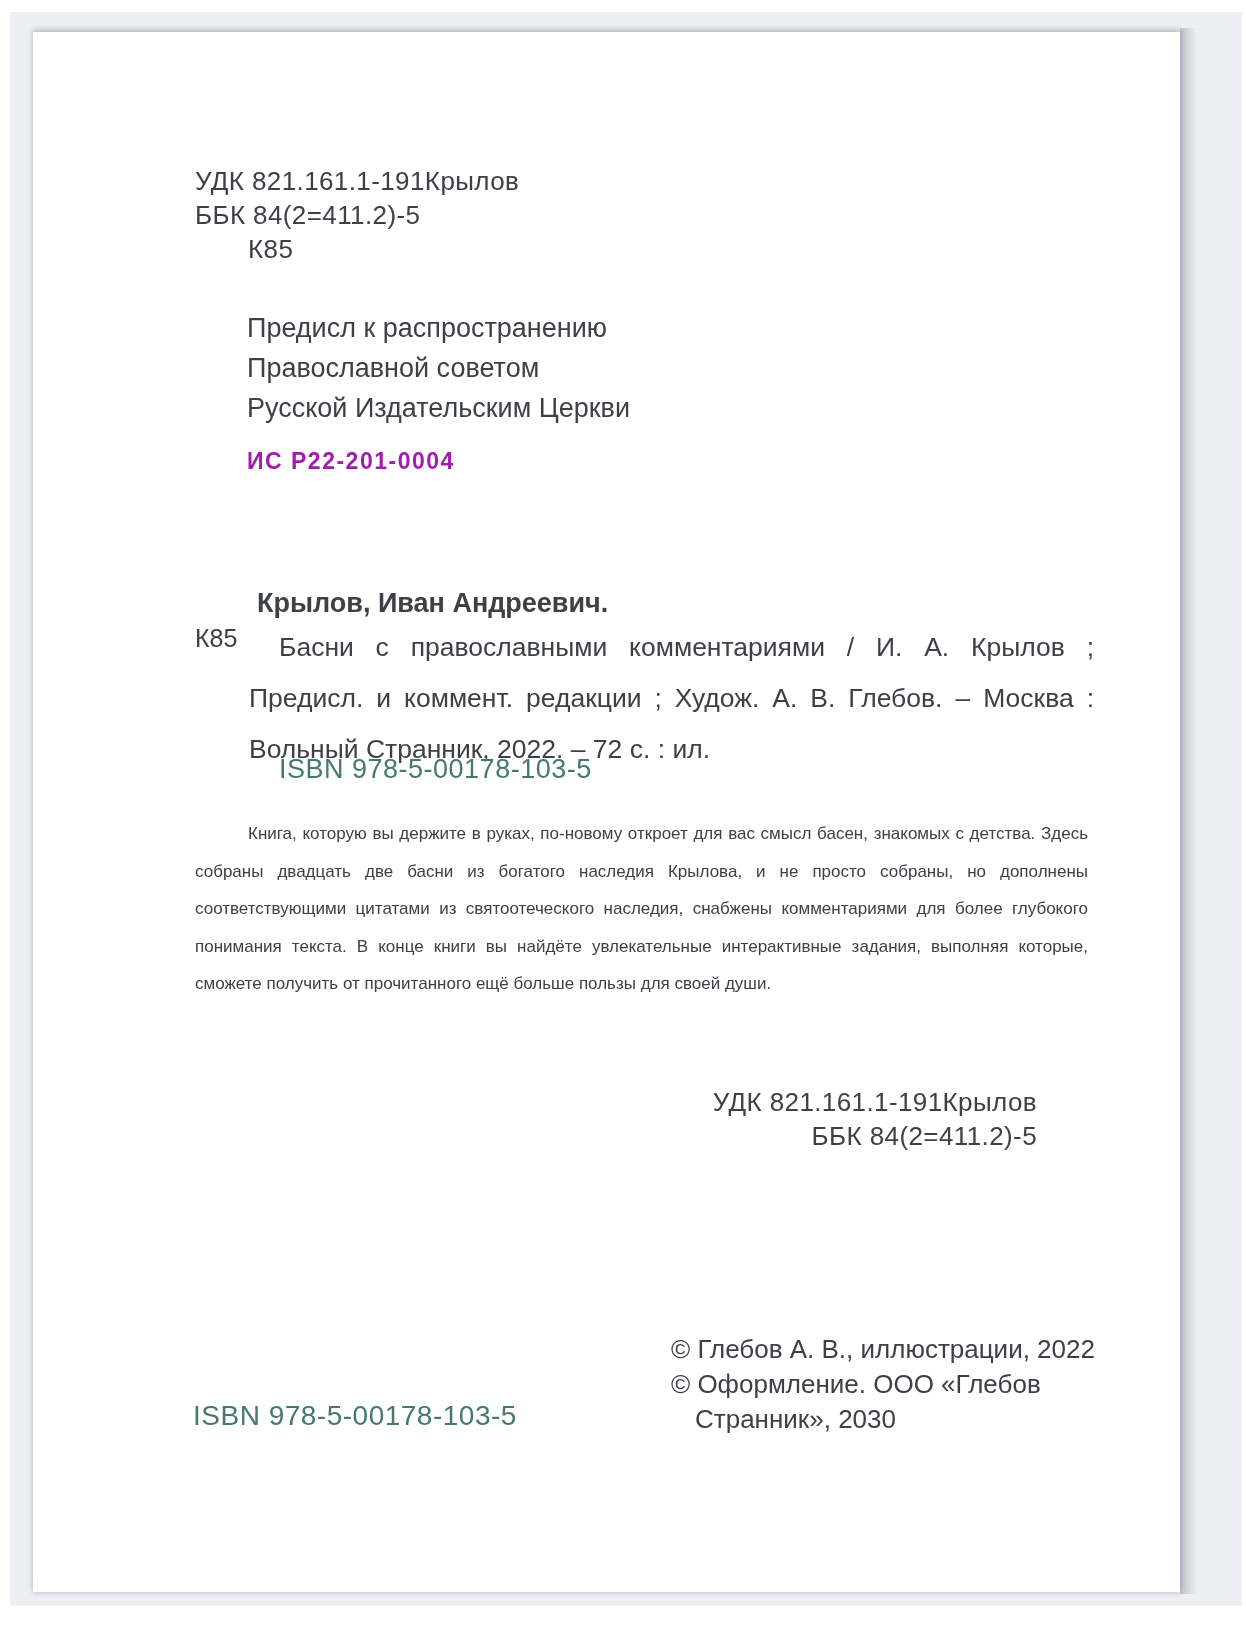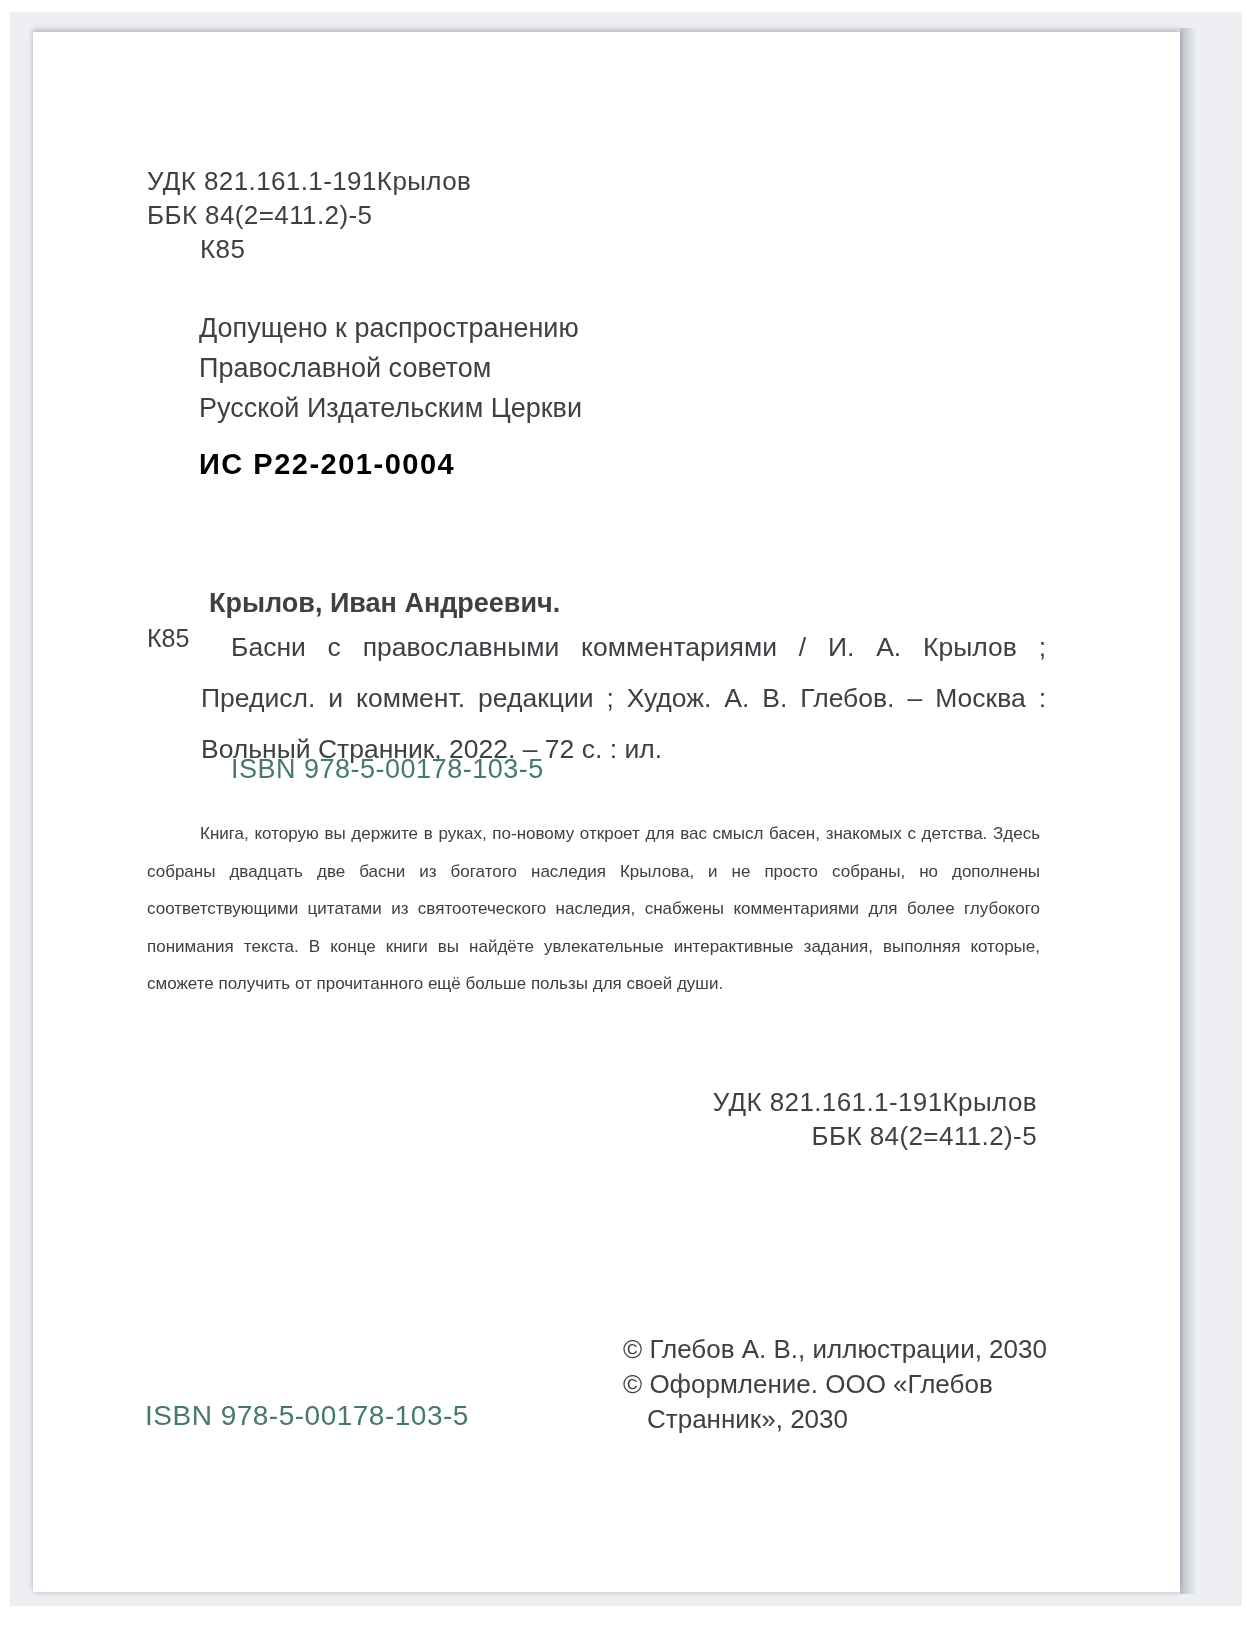--- a/index.html
+++ b/index.html
@@ -30,40 +30,40 @@
     color: #3d4045;
   }
   .page-edge-right {
     position: absolute;
     left: 1170px;
     top: 16px;
     width: 16px;
     height: 1566px;
     background: linear-gradient(to right, rgba(130,135,148,0.45), rgba(200,204,212,0.08));
   }
-  .abs { position: absolute; }
+  .abs { position: absolute; margin-left: 48px; }
 
   .codes-top {
     left: 114px; top: 132px;
     font-size: 26px; line-height: 34px;
     letter-spacing: 0.4px;
   }
   .codes-top .sign { padding-left: 53px; }
 
   .approval {
     left: 166px; top: 276px;
     font-size: 27px; line-height: 40px;
   }
 
   .is-number {
     left: 166px; top: 416px;
-    font-size: 29px;
+    font-size: 23px;
     font-weight: 700;
     letter-spacing: 1.5px;
-    color: #000000;
+    color: #a21caf;
   }
 
   .card-author {
     left: 176px; top: 556px;
     font-size: 27px;
     font-weight: 700;
   }
   .card-sign {
     left: 114px; top: 592px;
     font-size: 25px;
@@ -121,41 +121,41 @@
 
   <div class="page">
 
     <div class="abs codes-top">
       <div>УДК 821.161.1-191Крылов</div>
       <div>ББК 84(2=411.2)-5</div>
       <div class="sign">К85</div>
     </div>
 
     <div class="abs approval">
-      <div>Допущено к распространению</div>
+      <div>Предисл к распространению</div>
       <div>Православной советом</div>
       <div>Русской Издательским Церкви</div>
     </div>
 
     <div class="abs is-number">ИС Р22-201-0004</div>
 
     <div class="abs card-author">Крылов, Иван Андреевич.</div>
     <div class="abs card-sign">К85</div>
     <div class="abs card-desc">Басни с православными комментариями / И. А. Крылов ; Предисл. и коммент. редакции ; Худож. А. В. Глебов. – Москва : Вольный Странник, 2022. – 72 с. : ил.</div>
     <div class="abs card-isbn">ISBN 978-5-00178-103-5</div>
 
     <div class="abs annotation">Книга, которую вы держите в руках, по-новому откроет для вас смысл басен, знакомых с детства. Здесь собраны двадцать две басни из богатого наследия Крылова, и не просто собраны, но дополнены соответствующими цитатами из святоотеческого наследия, снабжены комментариями для более глубокого понимания текста. В конце книги вы найдёте увлекательные интерактивные задания, выполняя которые, сможете получить от прочитанного ещё больше пользы для своей души.</div>
 
     <div class="abs codes-bottom">
       <div>УДК 821.161.1-191Крылов</div>
       <div>ББК 84(2=411.2)-5</div>
     </div>
 
     <div class="abs copyright">
-      <div>© Глебов А. В., иллюстрации, 2030</div>
+      <div>© Глебов А. В., иллюстрации, 2022</div>
       <div>© Оформление. ООО «Глебов</div>
       <div class="cont">Странник», 2030</div>
     </div>
 
     <div class="abs isbn-bottom">ISBN 978-5-00178-103-5</div>
 
   </div>
 </div>
 
 </body></html>

